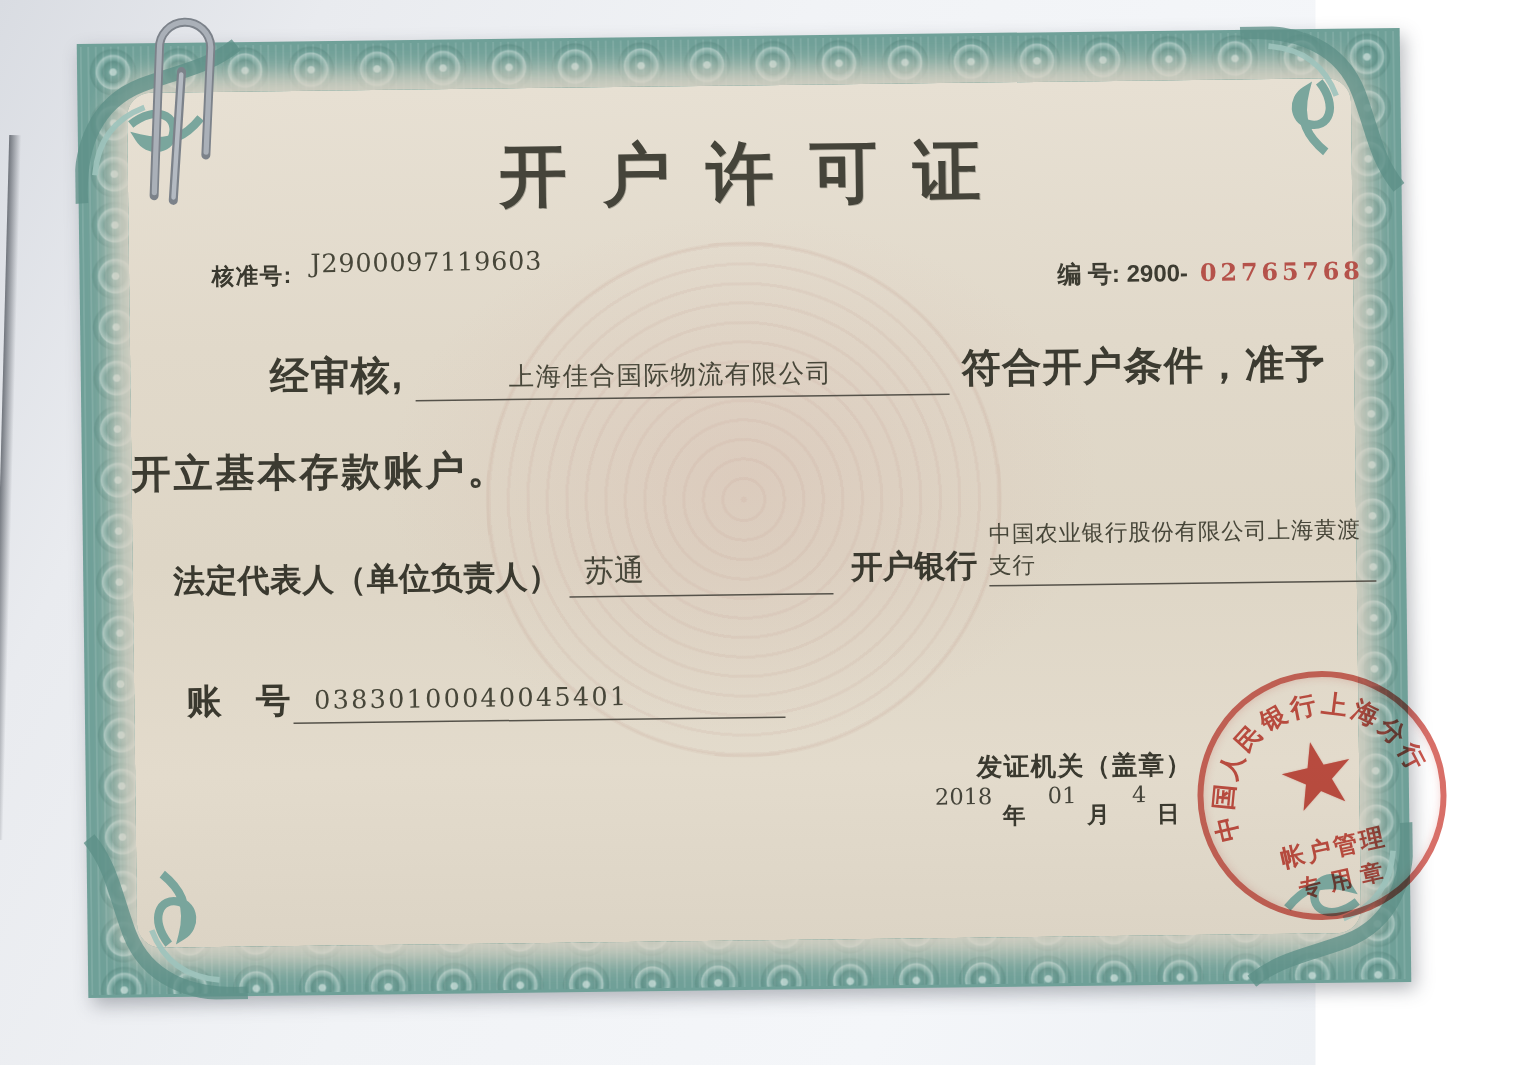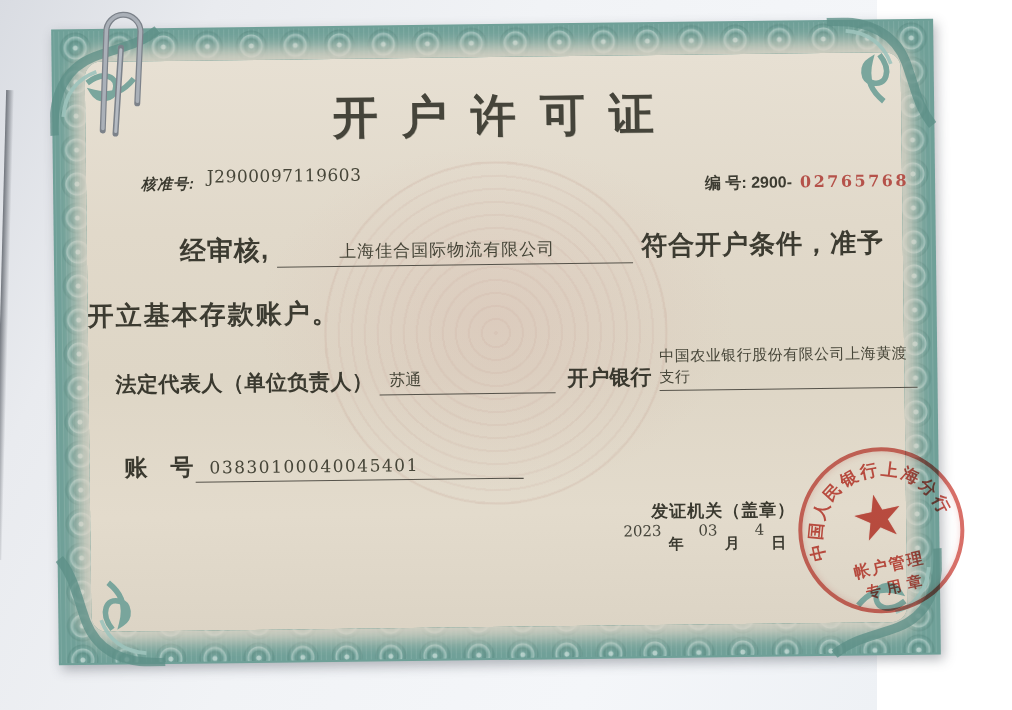--- a/index.html
+++ b/index.html
@@ -58,40 +58,40 @@
     font-size:45px; font-weight:700; letter-spacing:24px; padding-left:24px;
     color:#45443a; text-shadow:.5px .5px 0 rgba(60,60,50,.35);
   }
 
   .abs { position:absolute; z-index:3; }
   .lbl { font-weight:700; color:#3a392f; }
   .val { font-family:"DejaVu Serif", serif; color:#474639; }
   .fill { border-bottom:1.6px solid #55524a; }
 
   .approval-row { left:88px; top:146px; display:flex; align-items:flex-end; }
-  .approval-row .lbl { font-size:15px; letter-spacing:1px;font-style:italic; }
+  .approval-row .lbl { font-size:15px; letter-spacing:1px; }
   .approval-row .val { font-size:17px; margin-left:12px; transform:translateY(-7px); letter-spacing:.5px; }
 
   .serial-row { top:152px; right:26px; display:flex; align-items:baseline; }
   .serial-row .lbl { font-size:16px; font-weight:700; color:#3d3c32; }
   .serial-row .red { font-family:"DejaVu Serif", serif; font-size:16px; font-weight:700;
     color:#b5524a; letter-spacing:2.5px; margin-left:8px; }
 
   .review-row { left:126px; top:206px; display:flex; align-items:flex-end; }
   .big { font-size:26px; font-weight:700; color:#3c3b31; letter-spacing:1px; }
   .company-fill { width:356px; margin:0 8px; padding:0 0 3px 62px; }
   .company-fill .val { font-size:17px; letter-spacing:1px; }
 
   .accounttype-row { left:33px; top:270px; }
   .accounttype-row .big { letter-spacing:2px; }
 
   .rep-row { left:60px; top:342px; display:flex; align-items:flex-end; }
   .rep-row .lbl { font-size:21px; letter-spacing:.5px; }
   .rep-fill { width:176px; margin-left:6px; padding:0 0 3px 10px; }
-  .rep-fill .val { font-size:16px; }
+  .rep-fill .val { font-size:20px; }
 
   .bank-row { left:512px; top:324px; display:flex; align-items:flex-end; }
   .bank-row .lbl { font-size:21px; margin-right:8px; white-space:nowrap; }
   .bank-fill { width:258px; padding-bottom:3px; }
   .bank-fill .val { font-size:15px; line-height:1.38; display:block; letter-spacing:.5px; }
 
   .account-row { left:68px; top:424px; display:flex; align-items:flex-end; }
   .account-row .lbl { font-size:23px; white-space:pre;text-align:right; }
   .account-fill { width:328px; margin-left:2px; padding:0 0 4px 14px; }
   .account-fill .val { font-size:17px; letter-spacing:1.5px; }
@@ -195,23 +195,23 @@
     </div>
 
     <div class="abs account-row">
       <span class="lbl">账　号</span>
       <span class="fill account-fill"><span class="val">03830100040045401</span></span>
     </div>
 
     <div class="abs issuer">发证机关（盖章）</div>
 
     <div class="abs date-row">
-      <span class="dval">2023</span>
+      <span class="dval">2018</span>
       <span class="dlbl">年</span>
-      <span class="dval gap">03</span>
+      <span class="dval gap">01</span>
       <span class="dlbl">月</span>
       <span class="dval gap">4</span>
       <span class="dlbl">日</span>
     </div>
 
     <div class="abs stamp">
       <div class="stamp-ring"></div>
       <svg viewBox="0 0 166 166">
         <defs>
           <path id="arcpath" d="M 25 108 A 61 61 0 1 1 141 108" fill="none"></path>

